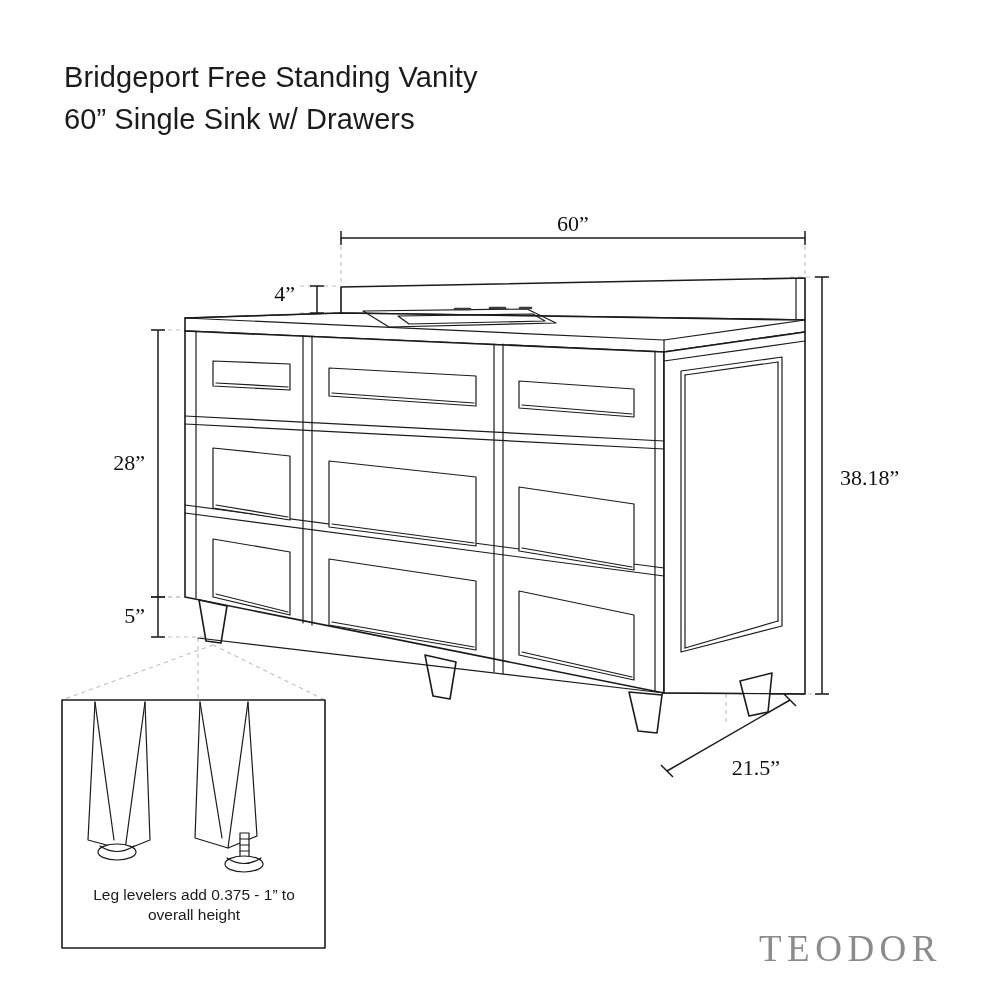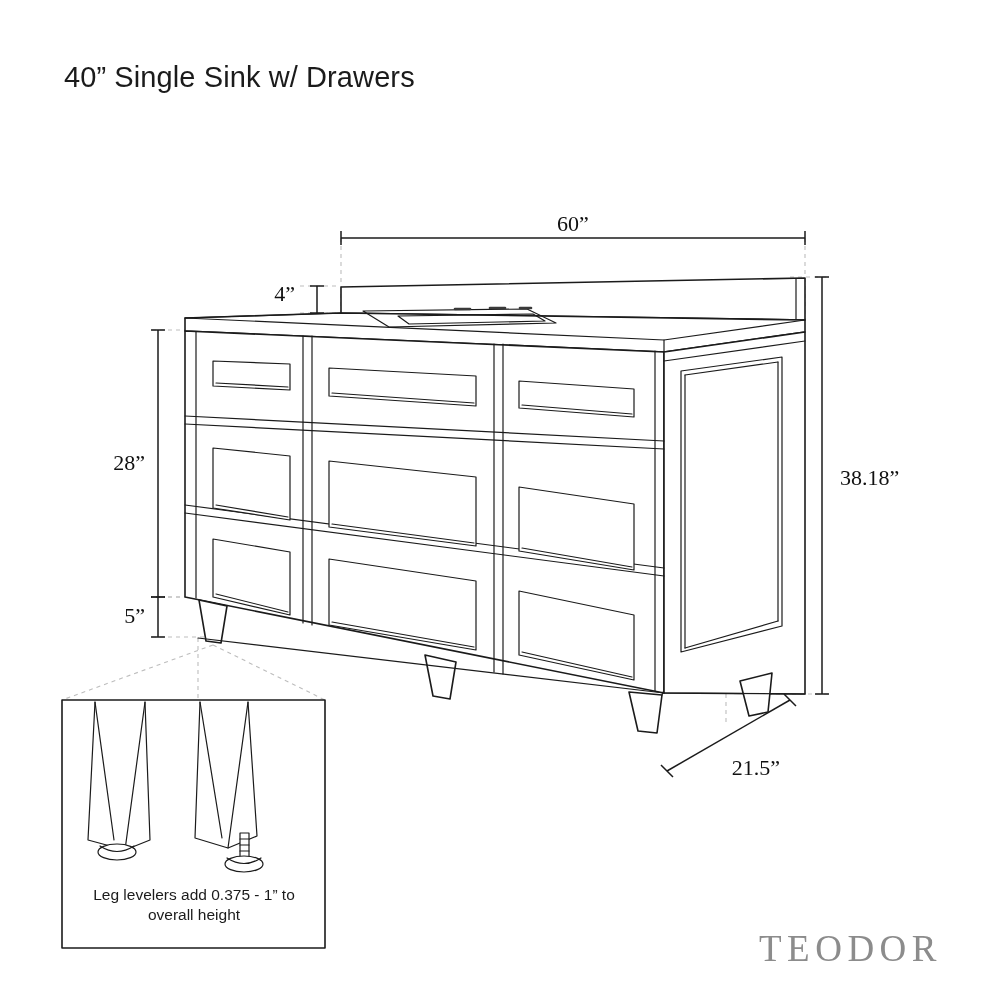--- a/index.html
+++ b/index.html
@@ -56,21 +56,22 @@
     font-size: 15.5px;
     fill: #1b1b1b;
   }
 </style>
 </head>
 <body>
 
 <div id="sheet">
 
   <div class="title-block">
-    <div class="title-line">40” Single Sink w/ Drawers</div>
+    <div class="title-line">Bridgeport Free Standing Vanity</div>
+    <div class="title-line">60” Single Sink w/ Drawers</div>
   </div>
 
   <svg width="1000" height="1000" viewBox="0 0 1000 1000" style="position:absolute;left:0;top:0;">
     <defs>
       <style>
         .ln   { fill:none; stroke:#1b1b1b; stroke-width:1.6; stroke-linejoin:round; stroke-linecap:round; }
         .lnT  { fill:none; stroke:#1b1b1b; stroke-width:1.2; stroke-linejoin:round; stroke-linecap:round; }
         .lnH  { fill:none; stroke:#3a3a3a; stroke-width:2.6; stroke-linecap:round; }
         .face { fill:#ffffff; stroke:#1b1b1b; stroke-width:1.6; stroke-linejoin:round; }
         .faceT{ fill:#ffffff; stroke:#1b1b1b; stroke-width:1.2; stroke-linejoin:round; }

